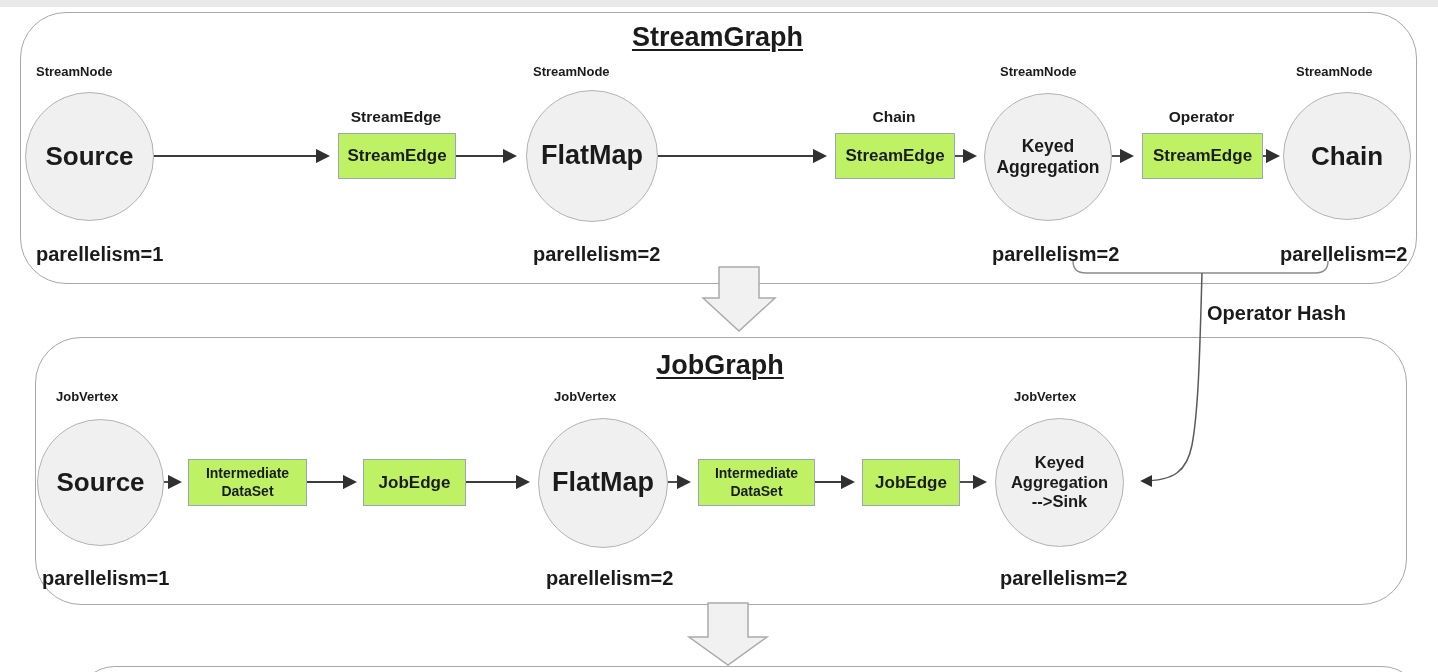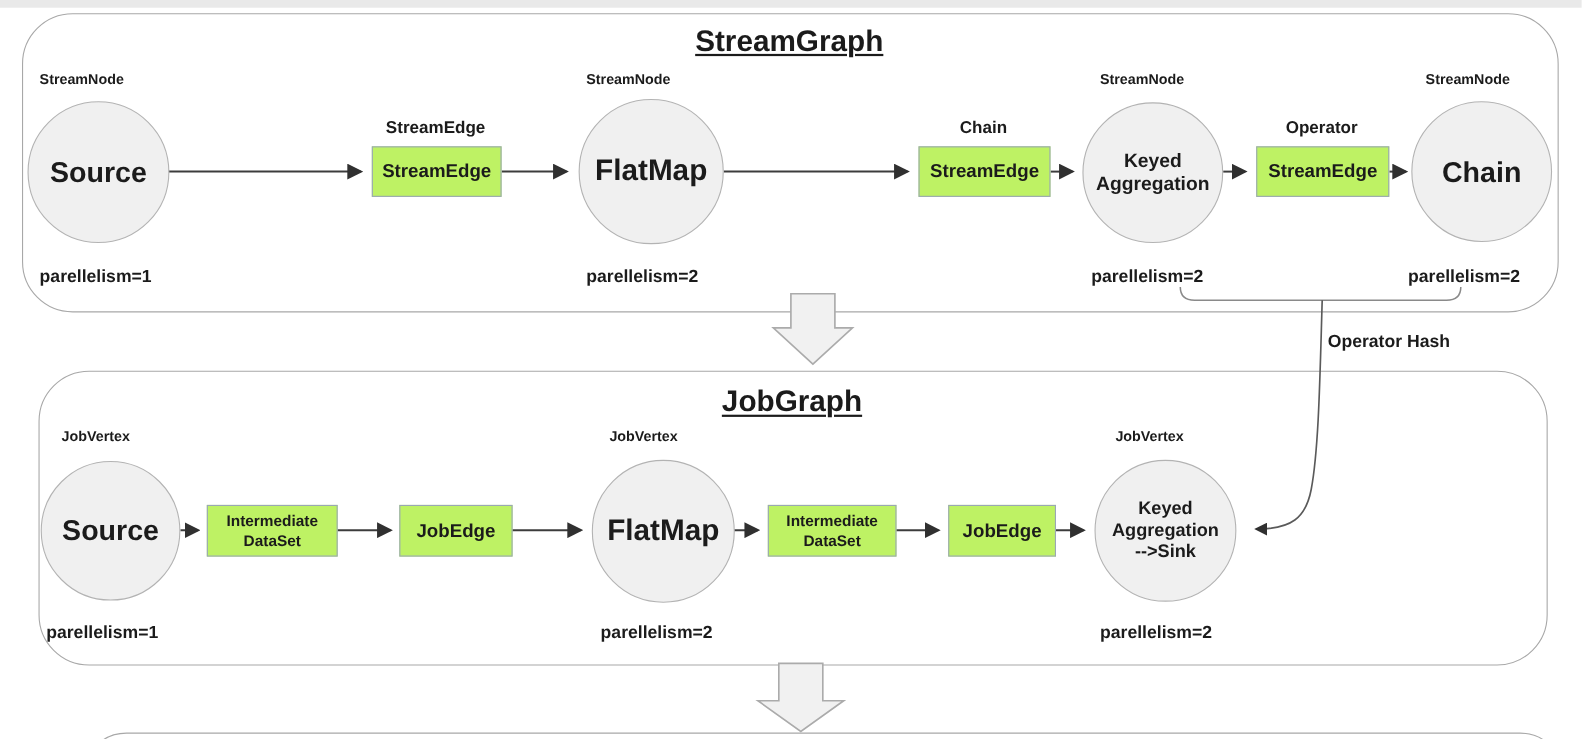--- a/index.html
+++ b/index.html
@@ -27,21 +27,21 @@
     display:flex;align-items:center;justify-content:center;text-align:center;
     font-weight:700;z-index:3;white-space:pre-line;line-height:1.18;
   }
   .ebox{
     background:#bef264;border:1.6px solid #9aa7b5;
     display:flex;align-items:center;justify-content:center;text-align:center;
     font-weight:700;z-index:3;white-space:pre-line;line-height:1.25;
   }
   .lbl{font-weight:700;z-index:3;white-space:nowrap;}
   .t15{font-size:13px;}
-  .t16{font-size:16px;}
+  .t16{font-size:20px;}
   .strategy{font-size:15.5px;text-align:center;}
   svg.overlay{left:0;top:0;width:1438px;height:672px;z-index:2;}
 </style>
 </head>
 <body>
 
 <div class="abs topstrip"></div>
 
 <div class="abs container sg"></div>
 <div class="abs container jg"></div>

